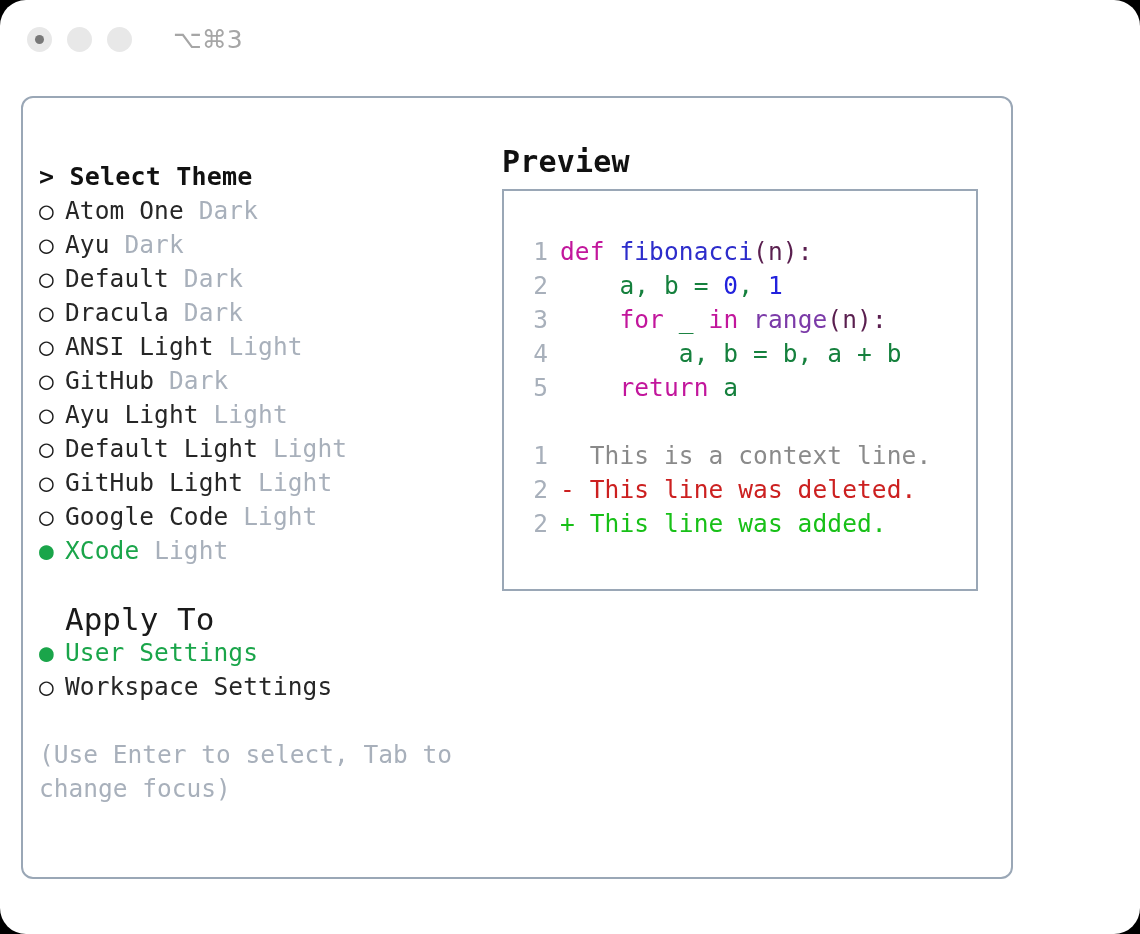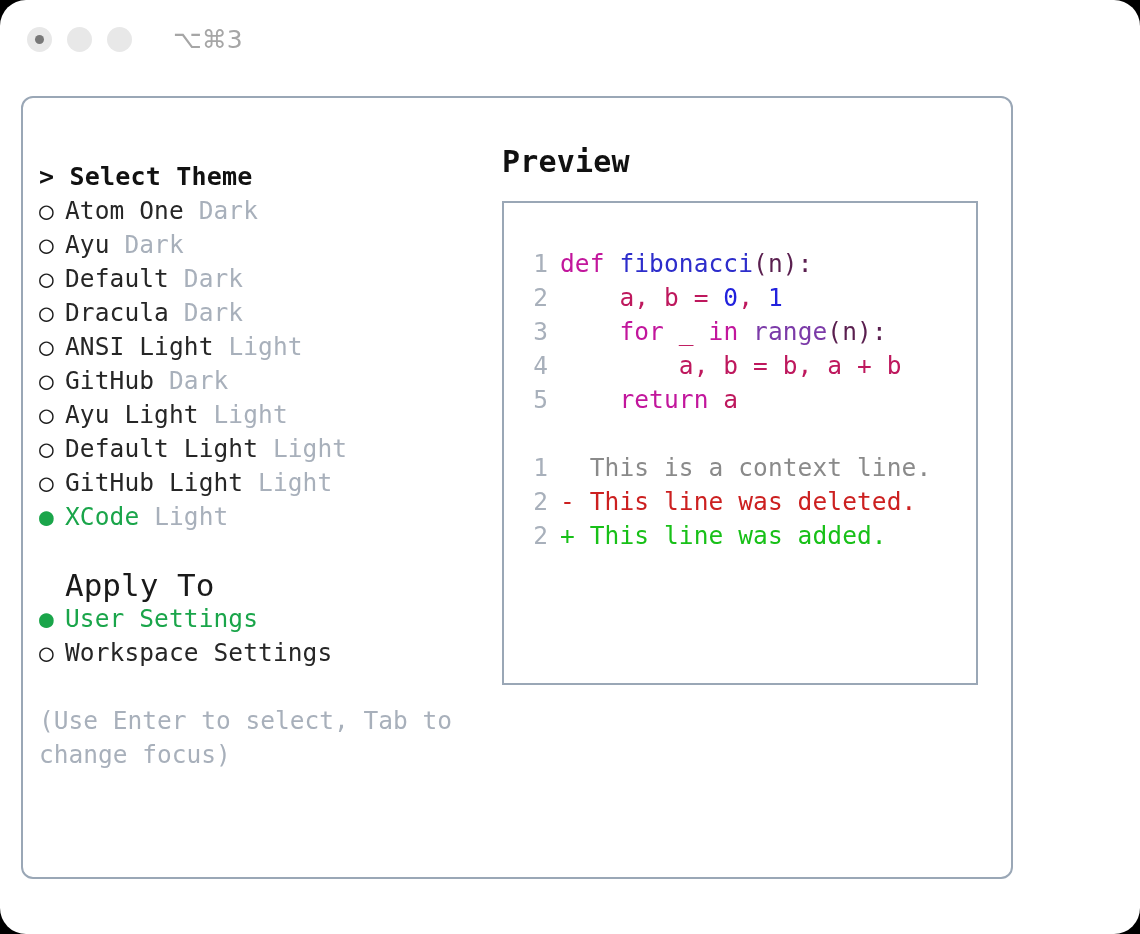--- a/index.html
+++ b/index.html
@@ -126,23 +126,23 @@
     width: 490px;
   }
   #preview-title {
     font-size: 30px;
     font-weight: bold;
     color: #111111;
     line-height: 34px;
     letter-spacing: 0.2px;
   }
   #code-box {
-    margin-top: 22px;
+    margin-top: 10px;
     width: 476px;
-    height: 484px;
+    height: 402px;
     border: 2px solid #9aa7b6;
     background: #ffffff;
     padding: 44px 0 0 14px;
   }
   .code-line {
     font-size: 24.5px;
     line-height: 34px;
     white-space: pre;
     letter-spacing: 0.1px;
   }
@@ -153,21 +153,21 @@
     color: #a8b0bb;
     margin-right: 12px;
   }
   .spacer-line { height: 34px; }
 
   .tok-kw   { color: #c2169c; }
   .tok-fn   { color: #2d2dcb; }
   .tok-num  { color: #2222dd; }
   .tok-var  { color: #5a1f4f; }
   .tok-built{ color: #7b3aa8; }
-  .tok-plain{ color: #be185d; }
+  .tok-plain{ color: #15803d; }
   .tok-punct{ color: #5a1f4f; }
 
   .diff-ctx { color: #8a8a8a; }
   .diff-del { color: #cc2020; }
   .diff-add { color: #18c018; }
 </style>
 </head>
 <body>
 
 <div id="screen">
@@ -191,20 +191,21 @@
         <div id="theme-options">
             <div class="opt-row"><span class="bullet">○</span><span class="opt-name">Atom One</span> <span class="opt-tag">Dark</span></div>
             <div class="opt-row"><span class="bullet">○</span><span class="opt-name">Ayu</span> <span class="opt-tag">Dark</span></div>
             <div class="opt-row"><span class="bullet">○</span><span class="opt-name">Default</span> <span class="opt-tag">Dark</span></div>
             <div class="opt-row"><span class="bullet">○</span><span class="opt-name">Dracula</span> <span class="opt-tag">Dark</span></div>
             <div class="opt-row"><span class="bullet">○</span><span class="opt-name">ANSI Light</span> <span class="opt-tag">Light</span></div>
             <div class="opt-row"><span class="bullet">○</span><span class="opt-name">GitHub</span> <span class="opt-tag">Dark</span></div>
             <div class="opt-row"><span class="bullet">○</span><span class="opt-name">Ayu Light</span> <span class="opt-tag">Light</span></div>
             <div class="opt-row"><span class="bullet">○</span><span class="opt-name">Default Light</span> <span class="opt-tag">Light</span></div>
             <div class="opt-row"><span class="bullet">○</span><span class="opt-name">GitHub Light</span> <span class="opt-tag">Light</span></div>
+            <div class="opt-row"><span class="bullet">○</span><span class="opt-name">Google Code</span> <span class="opt-tag">Light</span></div>
             <div class="opt-row selected"><span class="bullet sel">●</span><span class="opt-name">XCode</span> <span class="opt-tag">Light</span></div>
           </div>
 
         <div id="apply-block">
           <div class="section-head">Apply To</div>
           <div id="apply-options">
               <div class="opt-row selected"><span class="bullet sel">●</span><span class="opt-name">User Settings</span></div>
               <div class="opt-row"><span class="bullet">○</span><span class="opt-name">Workspace Settings</span></div>
             </div>
         </div>

